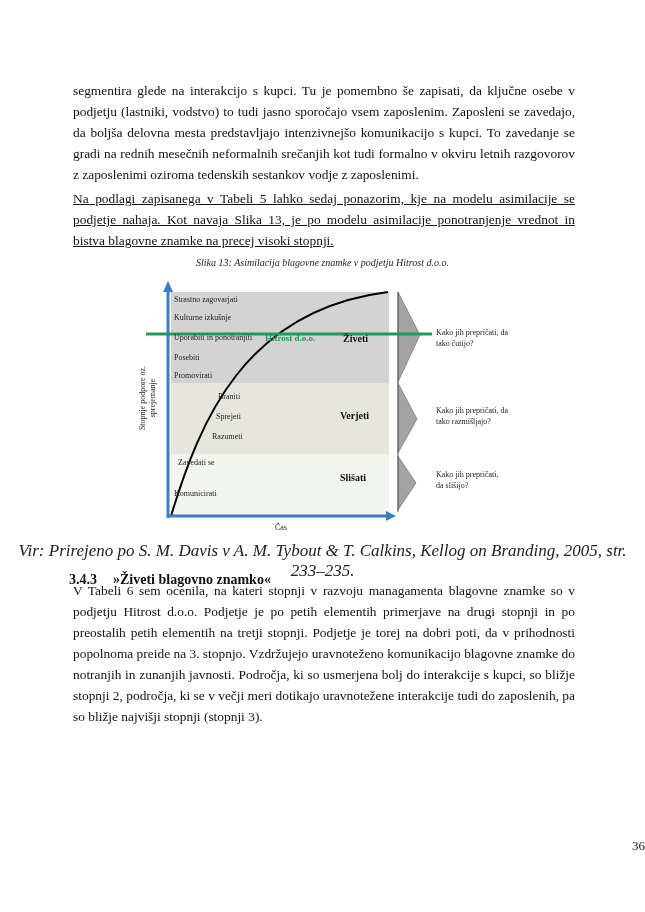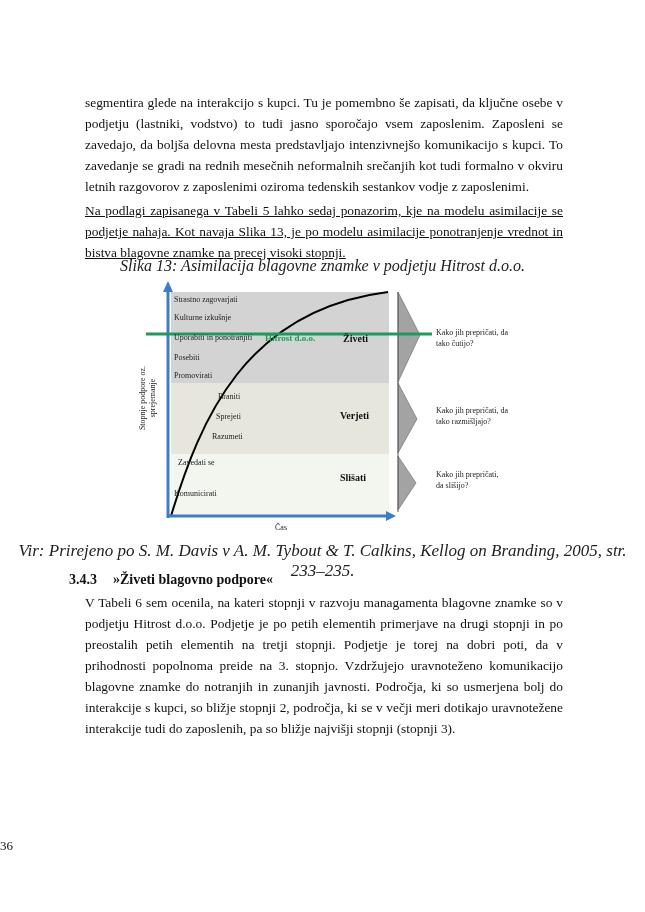--- a/index.html
+++ b/index.html
@@ -1,25 +1,25 @@
 <!DOCTYPE html>
 <html><head>
 <meta charset="utf-8">
 <style>
   html, body { margin:0; padding:0; background:#ffffff; }
   body { width:645px; height:912px; position:relative; overflow:hidden;
          font-family:"Liberation Serif", serif; color:#111; }
   .para { position:absolute; left:69px; width:510px; font-size:13.4px; line-height:21px;
           text-align:justify; }
-  .para p { margin:16px; }
+  .para p { margin:4px; }
   .caption { position:absolute; left:0; width:645px; text-align:center; font-style:italic;
-             font-size:16px; color:#222; }
+             font-size:10px; color:#222; }
   .heading { position:absolute; left:69px; top:572px; font-size:14px; font-weight:bold; }
   .heading .num { display:inline-block; width:44px; }
-  .pagenum { position:absolute; left:0; width:645px; top:838px; text-align:left; font-size:13px; }
+  .pagenum { position:absolute; left:0; width:645px; top:838px; text-align:right; font-size:13px; }
   #figure { position:absolute; left:0; top:0; }
   .lbl { font-family:"Liberation Serif", serif; }
 </style>
 </head>
 <body>
 
 <div class="para" style="top:76px;">
   <p>segmentira glede na interakcijo s kupci. Tu je pomembno še zapisati, da ključne osebe v podjetju (lastniki, vodstvo) to tudi jasno sporočajo vsem zaposlenim. Zaposleni se zavedajo, da boljša delovna mesta predstavljajo intenzivnejšo komunikacijo s kupci. To zavedanje se gradi na rednih mesečnih neformalnih srečanjih kot tudi formalno v okviru letnih razgovorov z zaposlenimi oziroma tedenskih sestankov vodje z zaposlenimi.</p>
 </div>
 
@@ -78,20 +78,20 @@
   <g transform="translate(145,398) rotate(-90)">
     <text class="lbl" x="0" y="0" font-size="8" text-anchor="middle" fill="#222">Stopnje podpore oz.</text>
     <text class="lbl" x="0" y="10" font-size="8" text-anchor="middle" fill="#222">sprejemanje</text>
   </g>
   <text class="lbl" x="281" y="530" font-size="8" text-anchor="middle" fill="#222">Čas</text>
 </svg>
 
 <div class="caption" style="top:541px; font-size:17px;">Vir: Prirejeno po S. M. Davis v A. M. Tybout &amp; T. Calkins, Kellog on Branding, 2005, str. 233–235.</div>
 
 <div class="heading">
-  <span class="num">3.4.3</span><span>»Živeti blagovno podpore«</span>
+  <span class="num">3.4.3</span><span>»Živeti blagovno znamko«</span>
 </div>
 
 <div class="para" style="top:576px;">
   <p>V Tabeli 6 sem ocenila, na kateri stopnji v razvoju managamenta blagovne znamke so v podjetju Hitrost d.o.o. Podjetje je po petih elementih primerjave na drugi stopnji in po preostalih  petih elementih na tretji stopnji. Podjetje je torej na dobri poti, da v prihodnosti popolnoma preide na 3. stopnjo. Vzdržujejo uravnoteženo komunikacijo blagovne znamke do notranjih in zunanjih javnosti. Področja, ki so usmerjena bolj do interakcije s kupci, so bližje stopnji 2, področja, ki se v večji meri dotikajo uravnotežene interakcije tudi do zaposlenih, pa so bližje najvišji stopnji (stopnji 3).</p>
 </div>
 
 <div class="pagenum">36</div>
 
 </body></html>

